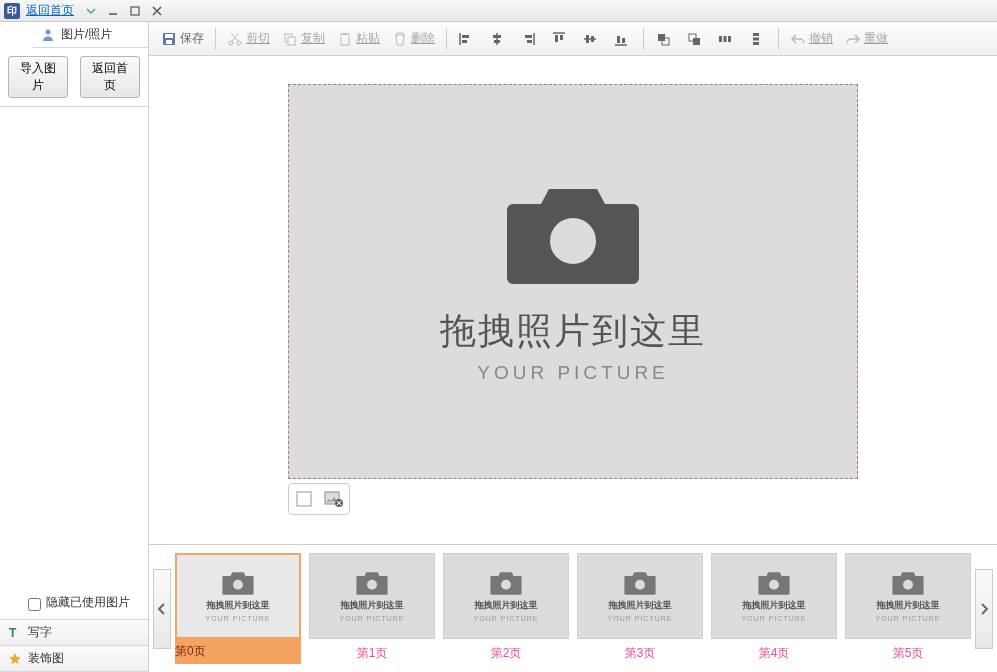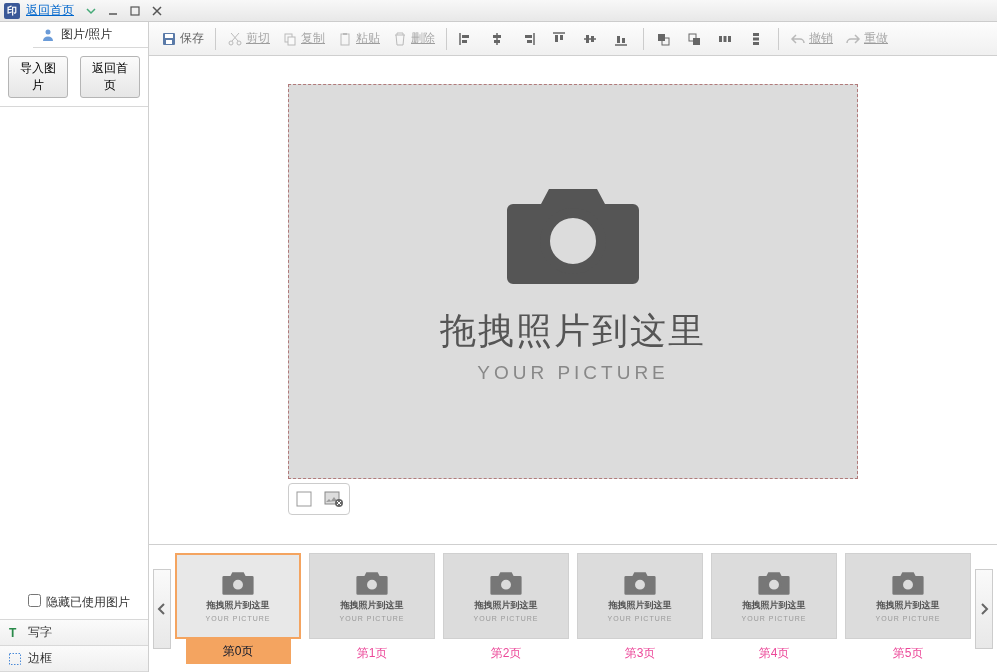--- a/index.html
+++ b/index.html
@@ -13,21 +13,21 @@
 .titlebar .win-btn svg { width: 12px; height: 12px; }
 
 .layout { display: flex; height: 650px; }
 .sidebar { width: 174px; border-right: 1px solid #cfcfcf; display: flex; flex-direction: column; background: #fff; }
 .side-tab { height: 26px; display: flex; align-items: center; padding: 0 8px; border-bottom: 1px solid #d8d8d8; background: linear-gradient(#fbfbfb,#efefef); cursor: pointer; }
 .side-tab.active { background: #fff; margin-left: 33px; }
 .side-tab .ic { width: 14px; height: 14px; margin-right: 6px; }
 .side-actions { display: flex; gap: 12px; padding: 8px; border-bottom: 1px solid #d8d8d8; justify-content: center; }
 .side-actions button { padding: 3px 10px; background: linear-gradient(#fbfbfb,#e6e6e6); border: 1px solid #b5b5b5; border-radius: 3px; cursor: pointer; font-size: 12px; }
 .side-fill { flex: 1; }
-.hide-used { padding: 8px 8px 8px 28px; display: flex; align-items: flex-start; border-bottom: 1px solid #d8d8d8; }
+.hide-used { padding: 8px 8px 8px 28px; display: flex; align-items: flex-end; border-bottom: 1px solid #d8d8d8; }
 .hide-used input { margin-right: 5px; }
 
 .main { flex: 1; display: flex; flex-direction: column; background: #fff; }
 .toolbar { height: 34px; border-bottom: 1px solid #cfcfcf; display: flex; align-items: center; padding: 0 6px; background: linear-gradient(#fdfdfd,#f0f0f0); }
 .tb-btn { display: flex; align-items: center; height: 26px; padding: 0 6px; cursor: pointer; border-radius: 2px; color: #555; }
 .tb-btn .ic { width: 16px; height: 16px; margin-right: 3px; display: flex; align-items: center; justify-content: center; }
 .tb-btn .lbl { color: #666; }
 .tb-btn.disabled { opacity: .55; cursor: default; text-decoration: underline; }
 .tb-sep { width: 1px; height: 22px; background: #ccc; margin: 0 5px; }
 
@@ -42,21 +42,21 @@
 
 .filmstrip { height: 128px; border-top: 1px solid #cfcfcf; display: flex; align-items: center; background: #fff; padding: 0 4px; }
 .fs-arrow { width: 18px; height: 80px; background: linear-gradient(#fafafa,#e8e8e8); border: 1px solid #ccc; display: flex; align-items: center; justify-content: center; cursor: pointer; color: #666; }
 .fs-track { flex: 1; display: flex; overflow: hidden; padding: 6px 4px; gap: 8px; }
 .fs-item { width: 126px; flex-shrink: 0; display: flex; flex-direction: column; align-items: center; }
 .fs-thumb { width: 126px; height: 86px; background: #dcdcdc; border: 1px solid #d0d0d0; display: flex; flex-direction: column; align-items: center; justify-content: center; gap: 3px; }
 .fs-item.active .fs-thumb { border: 2px solid #f4a460; background: #e8e8e8; }
 .fs-thumb .mini-txt { font-size: 9px; color: #555; font-weight: 600; }
 .fs-thumb .mini-sub { font-size: 7px; color: #999; letter-spacing: 1px; }
 .fs-label { margin-top: 6px; font-size: 12px; color: #ec4899; }
-.fs-item.active .fs-label-bg { background: #f4a460; width: 105px; text-align: center; padding: 4px 0; color: #0f172a; }
+.fs-item.active .fs-label-bg { background: #f4a460; width: 126px; padding: 4px 0; color: #7f1d1d; }
 
 svg { display: block; }
 </style>
 </head>
 <body>
 
 <div class="titlebar">
   <div class="app-icon">印</div>
   <div class="back-home">返回首页</div>
   <div class="win-btn">
@@ -100,23 +100,23 @@
       <span>隐藏已使用图片</span>
     </div>
     <div class="side-tab">
       <svg class="ic" viewBox="0 0 14 14">
           <text x="1" y="11" font-size="12" font-weight="bold" fill="#2a8a4a">T</text>
         </svg>
       <span>写字</span>
     </div>
     <div class="side-tab">
       <svg class="ic" viewBox="0 0 14 14">
-          <rect x="1.5" y="1.5" width="11" height="11" fill="none" stroke="#4a8ad8" stroke-width="1" stroke-dasharray="1.5 1.5"></rect>
+          <path d="M7 1l1.8 3.8 4 .5-3 2.8.8 4L7 10l-3.6 2 .8-4-3-2.8 4-.5z" fill="#e8b030"></path>
         </svg>
-      <span>边框</span>
+      <span>装饰图</span>
     </div>
   </div>
 
   <div class="main">
     <div class="toolbar">
       <div class="tb-btn">
         <span class="ic">
             <svg viewBox="0 0 16 16">
               <rect x="2" y="2" width="12" height="12" rx="1" fill="#5a7aa8"></rect>
               <rect x="4" y="3" width="8" height="4" fill="#fff"></rect>

